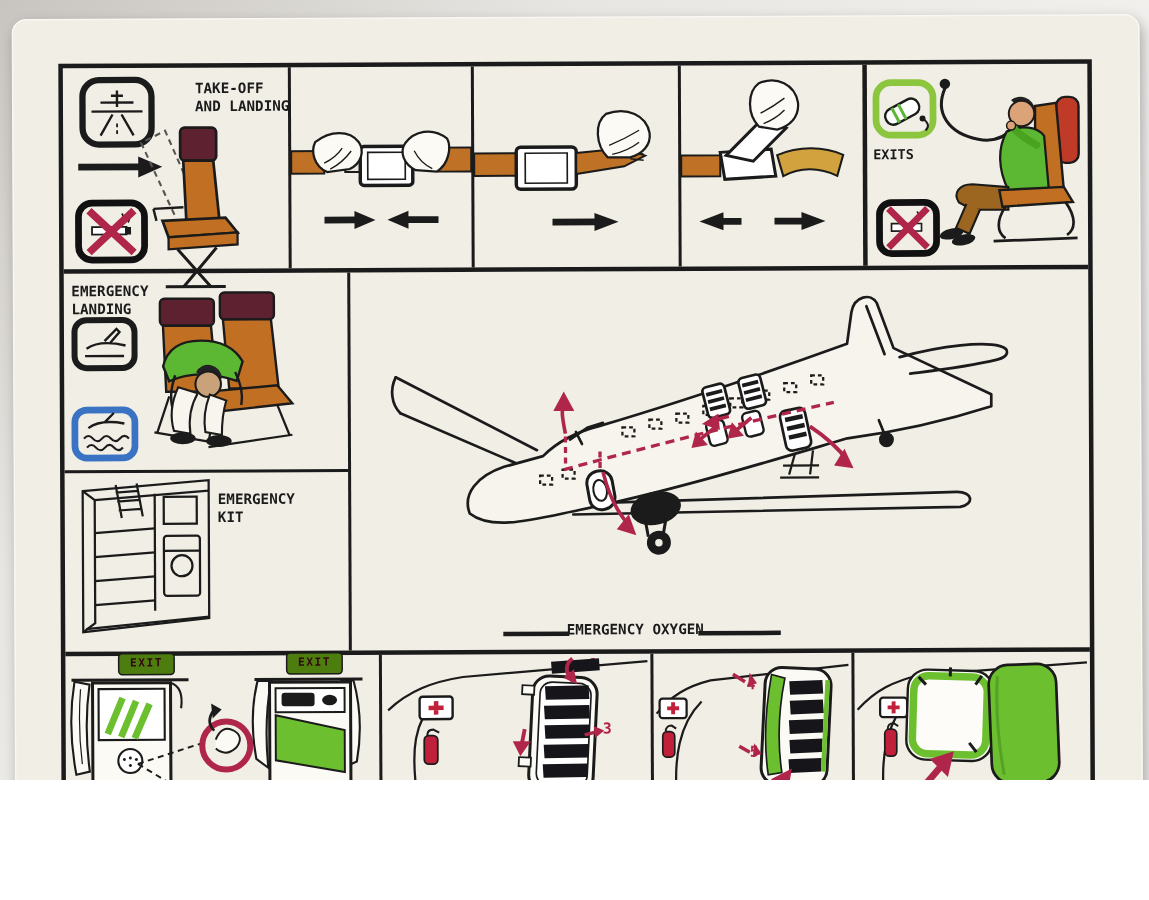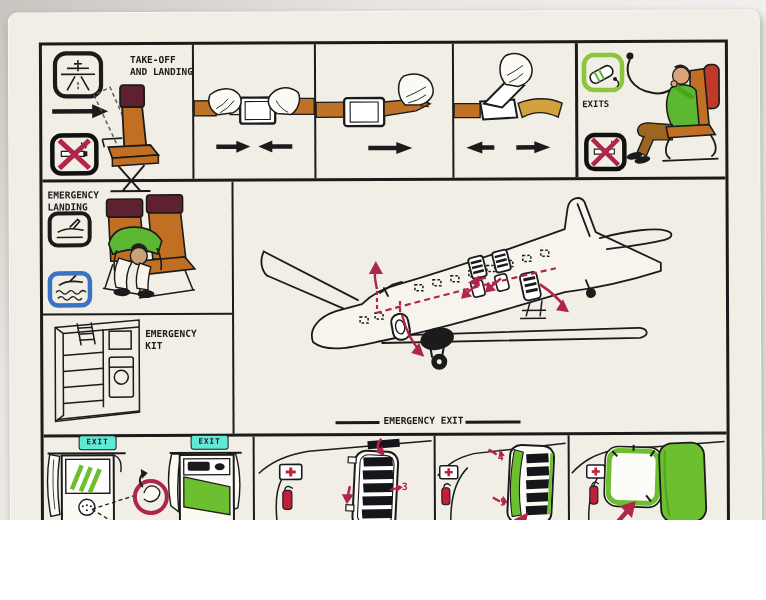--- a/index.html
+++ b/index.html
@@ -8,21 +8,21 @@
     font-family:"DejaVu Sans Mono","Liberation Mono",monospace;}
   #card{position:absolute;left:9px;top:11px;width:752px;height:581px;
     background:#f1eee5;border-radius:10px;
     box-shadow:2px 4px 9px rgba(0,0,0,.30), inset 0 0 0 1px rgba(255,255,255,.55);
     transform:rotate(-0.25deg);}
   #frame{position:absolute;left:31px;top:30px;width:683px;height:526px;border:3px solid #1b1b1b;}
   .line{position:absolute;background:#1b1b1b;}
   .lbl{position:absolute;color:#1b1b1b;font-weight:bold;font-size:9.5px;line-height:11.5px;letter-spacing:0;}
   .pre{white-space:pre-line;}
   .stepnum{position:absolute;color:#b0254a;font-weight:bold;font-size:10px;line-height:10px;}
-  .exitsign{position:absolute;width:36px;height:13px;background:#5eead4;border:1.5px solid #1b1b1b;
+  .exitsign{position:absolute;width:36px;height:13px;background:#4d7c0f;border:1.5px solid #1b1b1b;
     border-radius:3px;color:#33070f;font-size:7.5px;font-weight:bold;text-align:center;
     line-height:11px;letter-spacing:1px;}
   svg{position:absolute;overflow:visible;}
 </style>
 </head>
 <body>
 
 <div id="screen">
  <div id="card">
   <div id="frame">
@@ -42,21 +42,21 @@
    <div class="line" style="left:292px;top:377px;width:44px;height:2.5px;"></div>
    <div class="line" style="left:422px;top:377px;width:55px;height:2.5px;"></div>
 
    <div class="lbl pre" style="left:88px;top:9px;">TAKE-OFF
 AND LANDING</div>
    <div class="lbl" style="left:540px;top:56px;font-size:9px;">EXITS</div>
    <div class="lbl pre" style="left:5px;top:144px;">EMERGENCY
 LANDING</div>
    <div class="lbl pre" style="left:102px;top:283px;">EMERGENCY
 KIT</div>
-   <div class="lbl" style="left:330px;top:371px;width:100px;text-align:center;">EMERGENCY EXIT</div>
+   <div class="lbl" style="left:330px;top:371px;width:100px;text-align:center;">EMERGENCY OXYGEN</div>
 
    <div class="exitsign" style="left:35px;top:390px;">EXIT</div>
    <div class="exitsign" style="left:147px;top:390px;">EXIT</div>
 
    <div class="stepnum" style="left:349px;top:395px;">1</div>
    <div class="stepnum" style="left:311px;top:438px;">2</div>
    <div class="stepnum" style="left:358px;top:438px;">3</div>
    <div class="stepnum" style="left:454px;top:409px;">4</div>
    <div class="stepnum" style="left:456px;top:454px;">5</div>
    <div class="stepnum" style="left:477px;top:496px;font-size:11px;">1</div>

